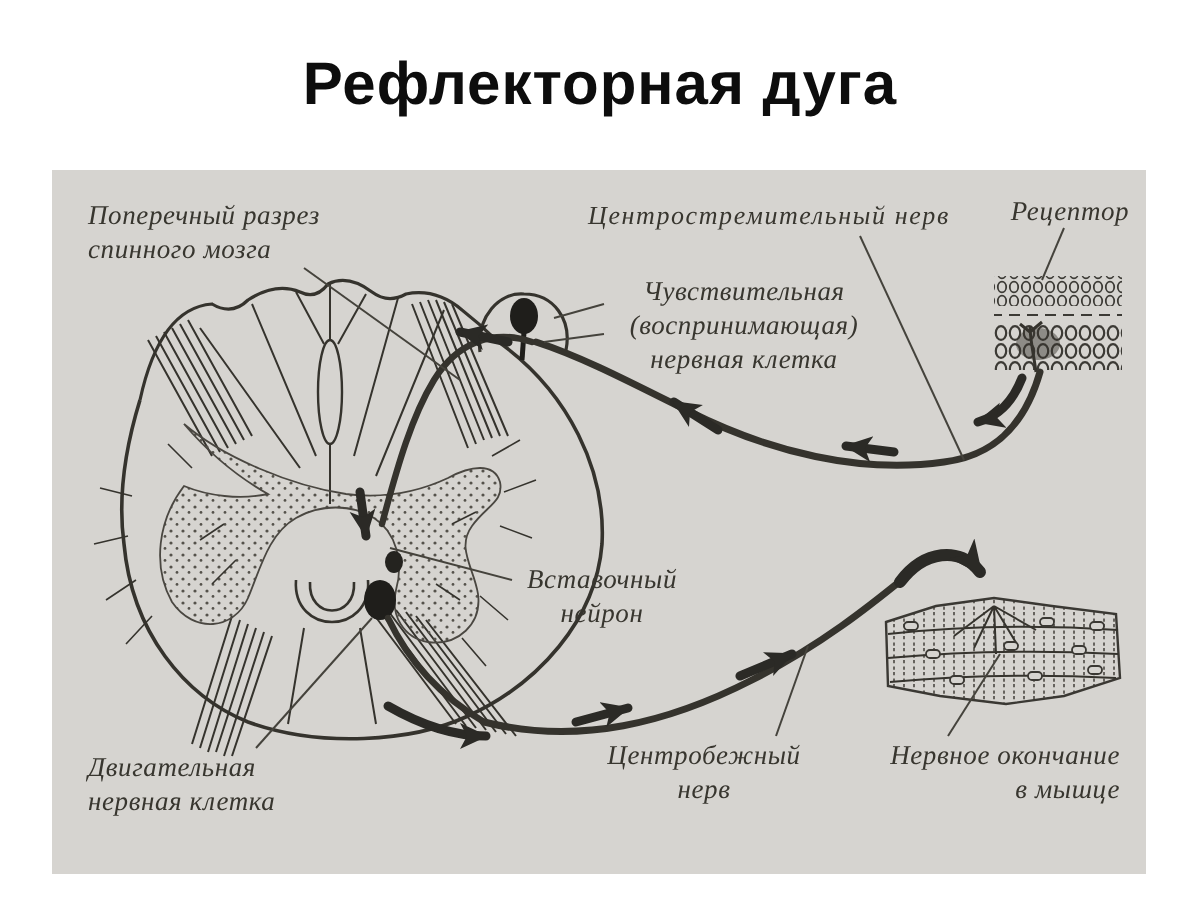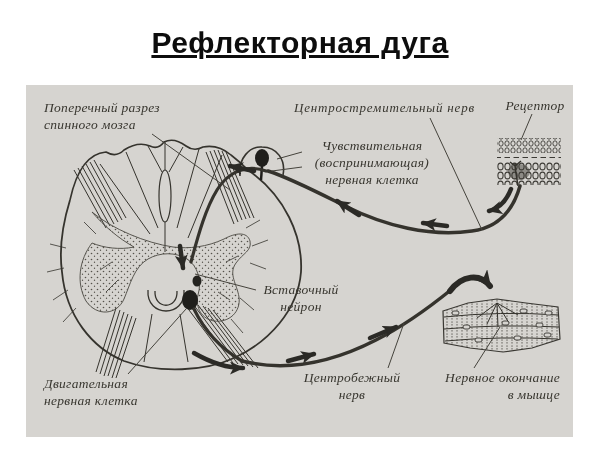--- a/index.html
+++ b/index.html
@@ -1,20 +1,20 @@
 <!DOCTYPE html>
 <html><head>
 <meta charset="utf-8">
 <style>
   html,body{margin:0;padding:0;background:#ffffff;}
   .slide{position:relative;width:600px;height:450px;background:#ffffff;overflow:hidden;
          font-family:"Liberation Sans",sans-serif;}
   .slide-title{position:absolute;top:26px;left:0;width:600px;text-align:center;margin:0;
          font-family:"Liberation Sans",sans-serif;font-weight:700;font-size:30px;
-         letter-spacing:0.5px;color:#0d0d0d;text-decoration:underline;}
+         letter-spacing:0.5px;color:#0d0d0d;}
   svg{position:absolute;left:0;top:0;}
   .lbl{font-family:"Liberation Serif",serif;font-style:italic;font-size:13.5px;
        fill:#38362f;letter-spacing:0.3px;}
   .lbl-long{font-size:13px;letter-spacing:0.8px;}
   .ink{stroke:#35332d;fill:none;}
 </style>
 </head>
 <body>
 
 <div class="slide">

